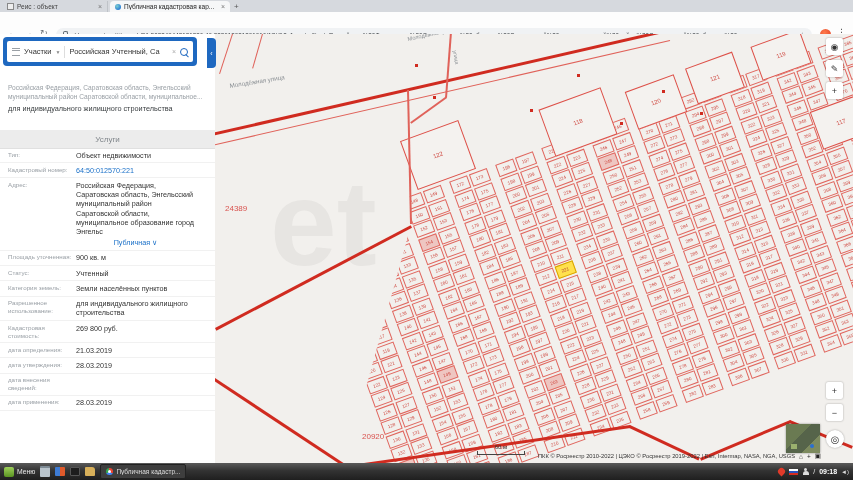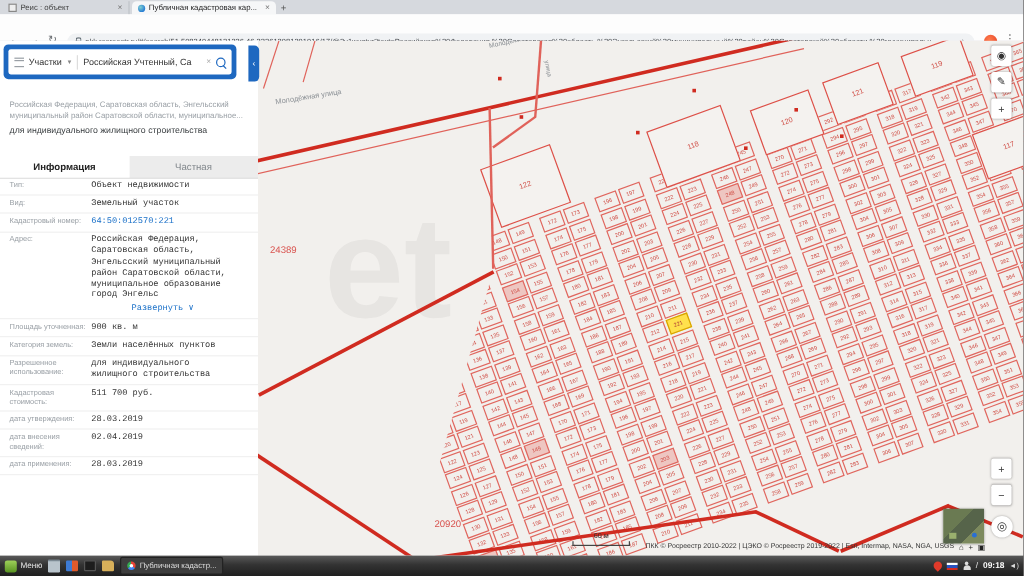--- a/index.html
+++ b/index.html
@@ -58,21 +58,21 @@
   .plink{font-size:7.3px;color:#1a70c8;white-space:nowrap;}
   #plicons{margin-left:auto;display:flex;gap:6px;align-items:center;margin-right:10px;}
   .star{font-size:8px;color:#9aa0a6;}
   #ptabs{position:absolute;left:0;top:96px;width:215px;height:18px;background:#ececec;display:flex;
          border-bottom:1px solid #e0e0e0;}
   .ptab{flex:1;display:flex;align-items:center;justify-content:center;font-size:8px;color:#80868b;}
   .ptab.active{background:#fff;color:#222;font-weight:bold;}
   #ptable{position:absolute;left:0;top:114px;width:215px;}
   .irow{display:flex;border-bottom:1px solid #f1f1f1;padding:2.5px 0;}
   .ilab{width:76px;padding-left:8px;box-sizing:border-box;font-size:6.2px;color:#9aa0a6;line-height:1.3;}
-  .ival{flex:1;padding-right:20px;font-size:7.2px;color:#333;line-height:1.28;font-family:Liberation Mono, monospace;}
+  .ival{flex:1;padding-right:20px;font-size:7.2px;color:#333;line-height:1.28;}
   .ival.link{color:#1a70c8;}
   .iexpand{font-size:7.2px;color:#1a70c8;text-align:center;margin-top:2px;}
   
   #map{position:absolute;left:215px;top:34px;width:638px;height:429px;overflow:hidden;
        background:#f2f0ed;}
   #grid{position:absolute;transform-origin:0 0;z-index:1;}
   .cell{position:absolute;box-sizing:border-box;border:0.7px solid #e0665e;display:flex;
         align-items:center;justify-content:center;font-size:4.6px;color:#cf4a42;overflow:hidden;}
   .cell.sel{background:#ffe14d;border-color:#d8a300;color:#a33;}
   .cell.fill{background:rgba(233,120,112,0.35);}
@@ -174,63 +174,65 @@
         <span class="schev">▼</span>
         <span id="sdivider"></span>
         <span id="sval">Российская Учтенный, Са</span>
         <span class="sclear">×</span>
         <span class="mag"></span>
       </div>
     </div>
     <div id="psub">Российская Федерация, Саратовская область, Энгельсский муниципальный район Саратовской области, муниципальное...</div>
     <div id="pusage">для индивидуального жилищного строительства</div>
     <div id="ptabs">
-      <div class="ptab active">Информация</div>
-      <div class="ptab">Частная</div>
+      <div class="ptab">Услуги</div>
     </div>
     <div id="ptable">
         <div class="irow">
           <div class="ilab">Тип:</div>
           <div class="ival">Объект недвижимости</div>
         </div>
         <div class="irow">
-          <div class="ilab">Вид:</div>
-          <div class="ival">Земельный участок</div>
-        </div>
-        <div class="irow">
           <div class="ilab">Кадастровый номер:</div>
           <div class="ival link">64:50:012570:221</div>
         </div>
         <div class="irow">
           <div class="ilab">Адрес:</div>
-          <div class="ival">Российская Федерация, Саратовская область, Энгельсский муниципальный район Саратовской области, муниципальное образование город Энгельс<div class="iexpand">Развернуть ∨</div></div>
+          <div class="ival">Российская Федерация, Саратовская область, Энгельсский муниципальный район Саратовской области, муниципальное образование город Энгельс<div class="iexpand">Публичная ∨</div></div>
         </div>
         <div class="irow">
           <div class="ilab">Площадь уточненная:</div>
           <div class="ival">900 кв. м</div>
         </div>
         <div class="irow">
+          <div class="ilab">Статус:</div>
+          <div class="ival">Учтенный</div>
+        </div>
+        <div class="irow">
           <div class="ilab">Категория земель:</div>
           <div class="ival">Земли населённых пунктов</div>
         </div>
         <div class="irow">
           <div class="ilab">Разрешенное использование:</div>
           <div class="ival">для индивидуального жилищного строительства</div>
         </div>
         <div class="irow">
           <div class="ilab">Кадастровая стоимость:</div>
-          <div class="ival">511 700 руб.</div>
+          <div class="ival">269 800 руб.</div>
+        </div>
+        <div class="irow">
+          <div class="ilab">дата определения:</div>
+          <div class="ival">21.03.2019</div>
         </div>
         <div class="irow">
           <div class="ilab">дата утверждения:</div>
           <div class="ival">28.03.2019</div>
         </div>
         <div class="irow">
           <div class="ilab">дата внесения сведений:</div>
-          <div class="ival">02.04.2019</div>
         </div>
         <div class="irow">
           <div class="ilab">дата применения:</div>
           <div class="ival">28.03.2019</div>
         </div>
       </div>
   </div>
   <div id="collapsetab">‹</div>
 
   <div id="map">

